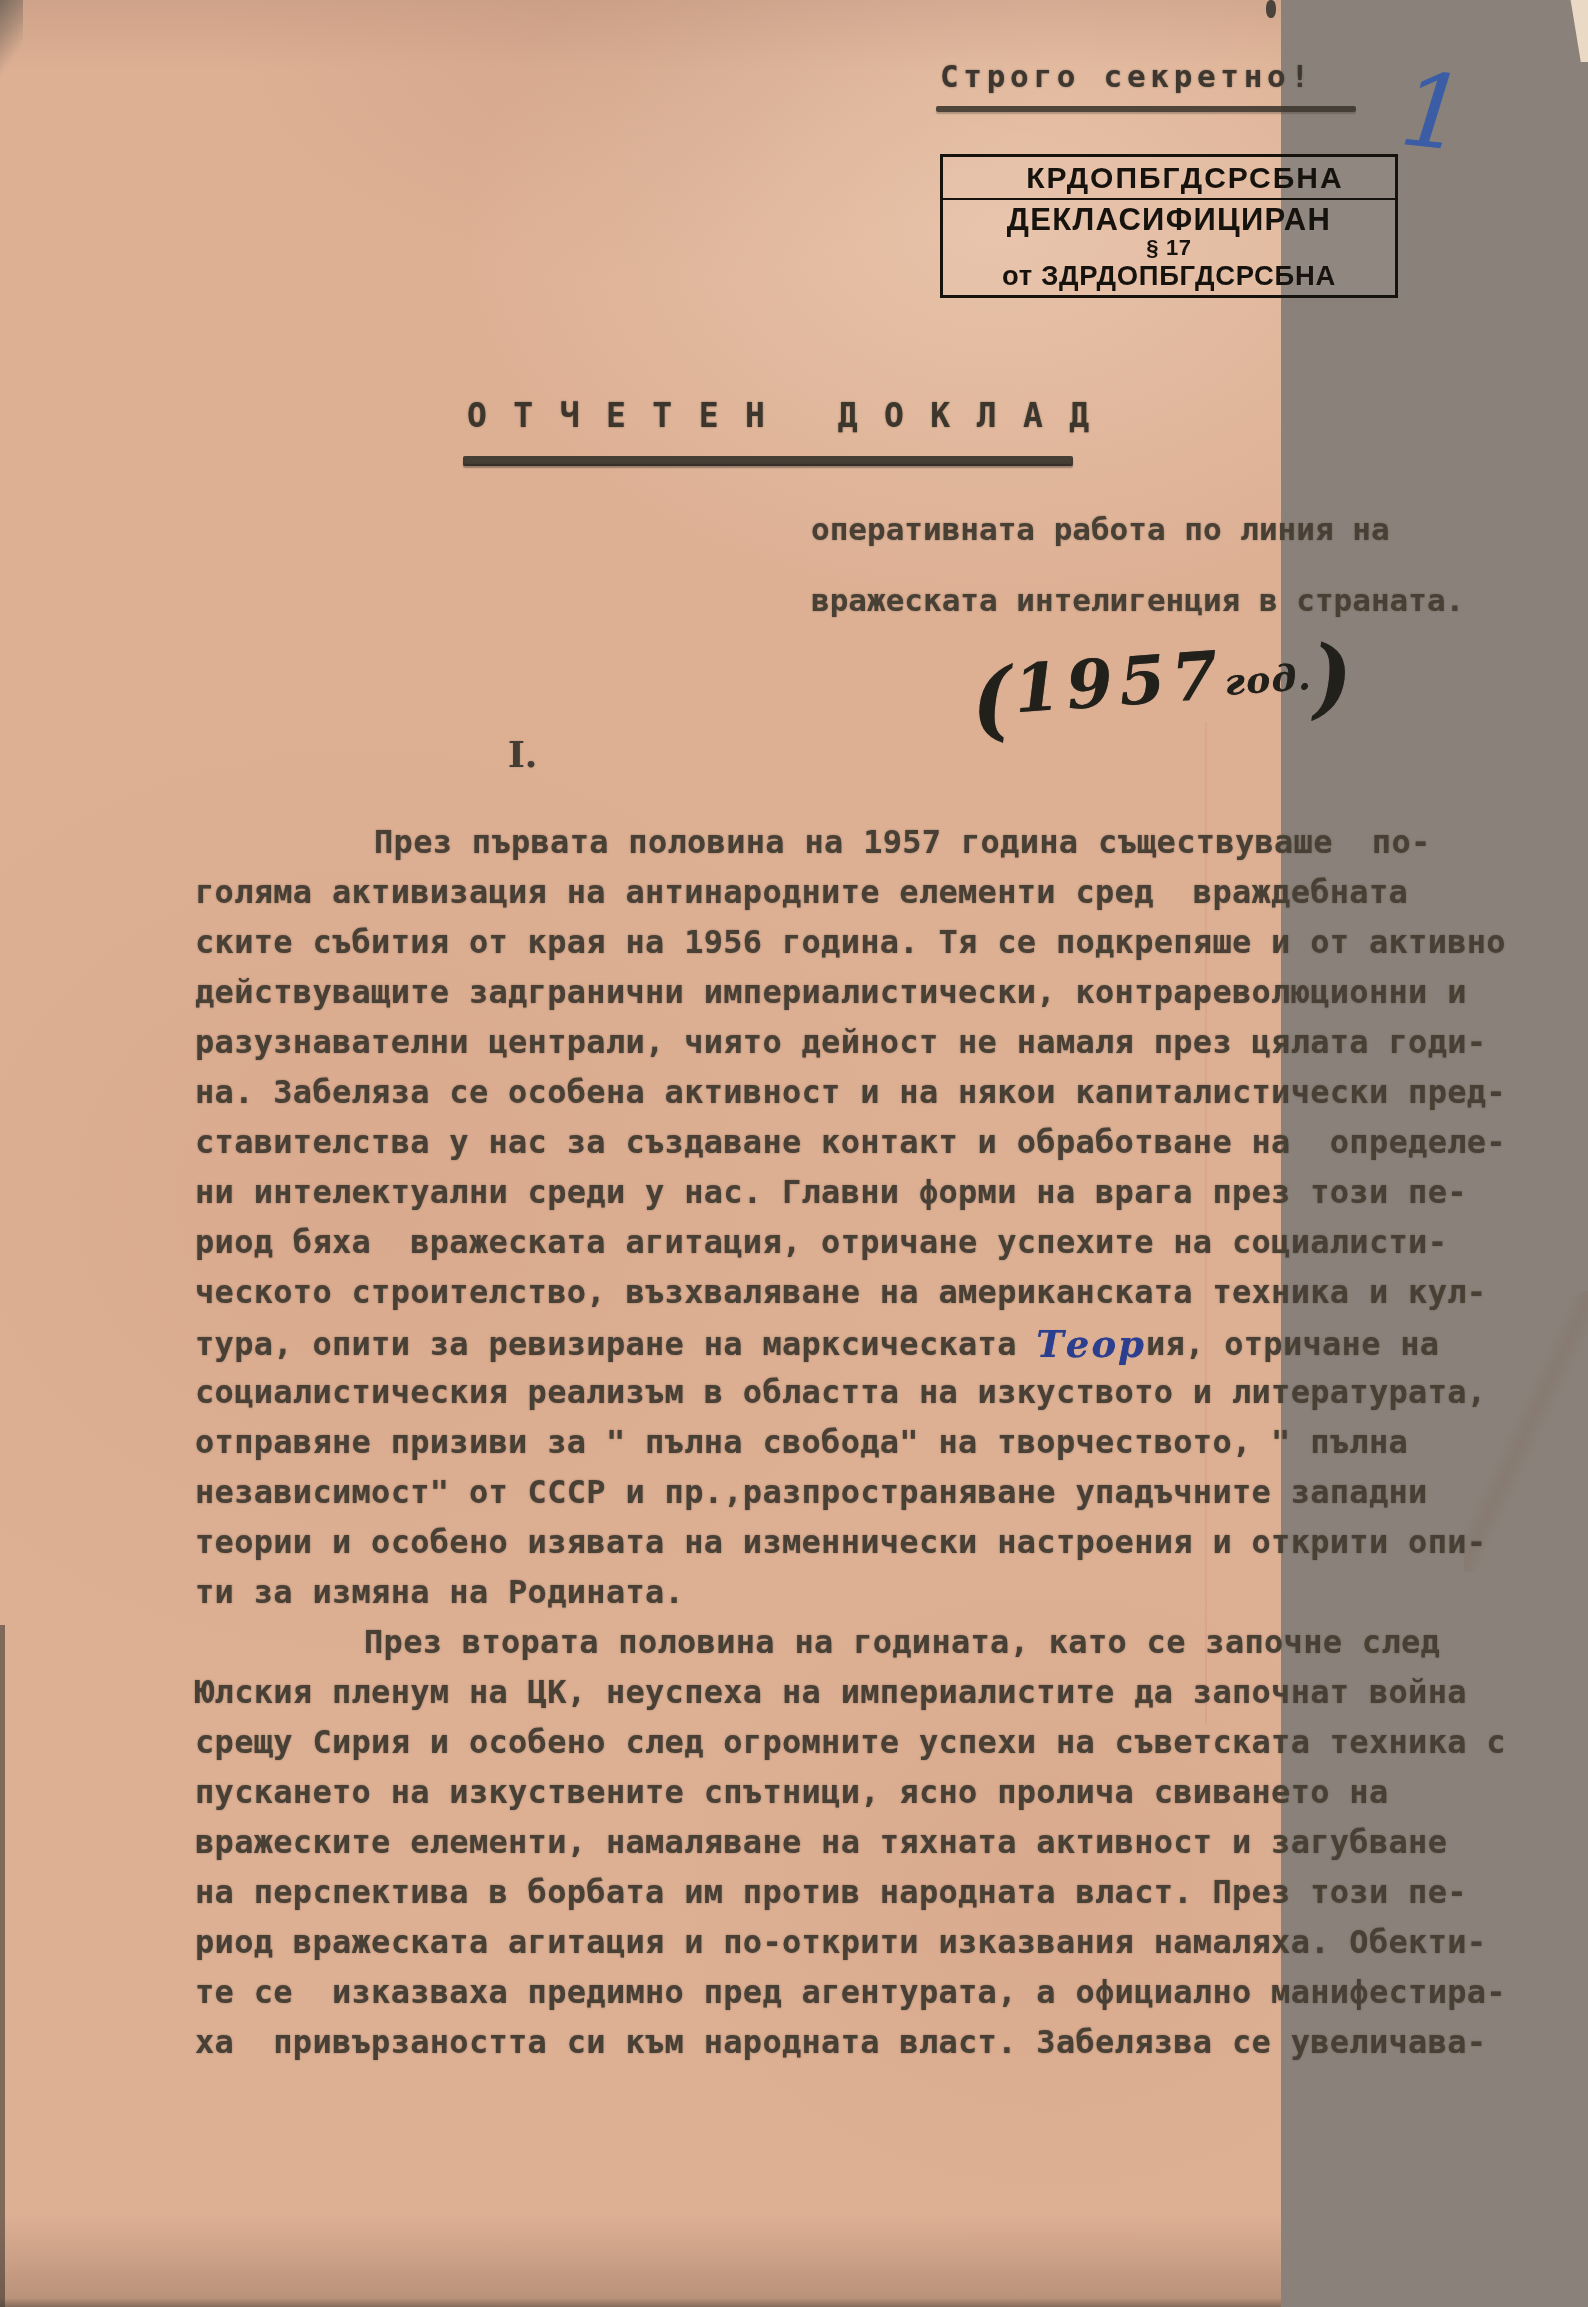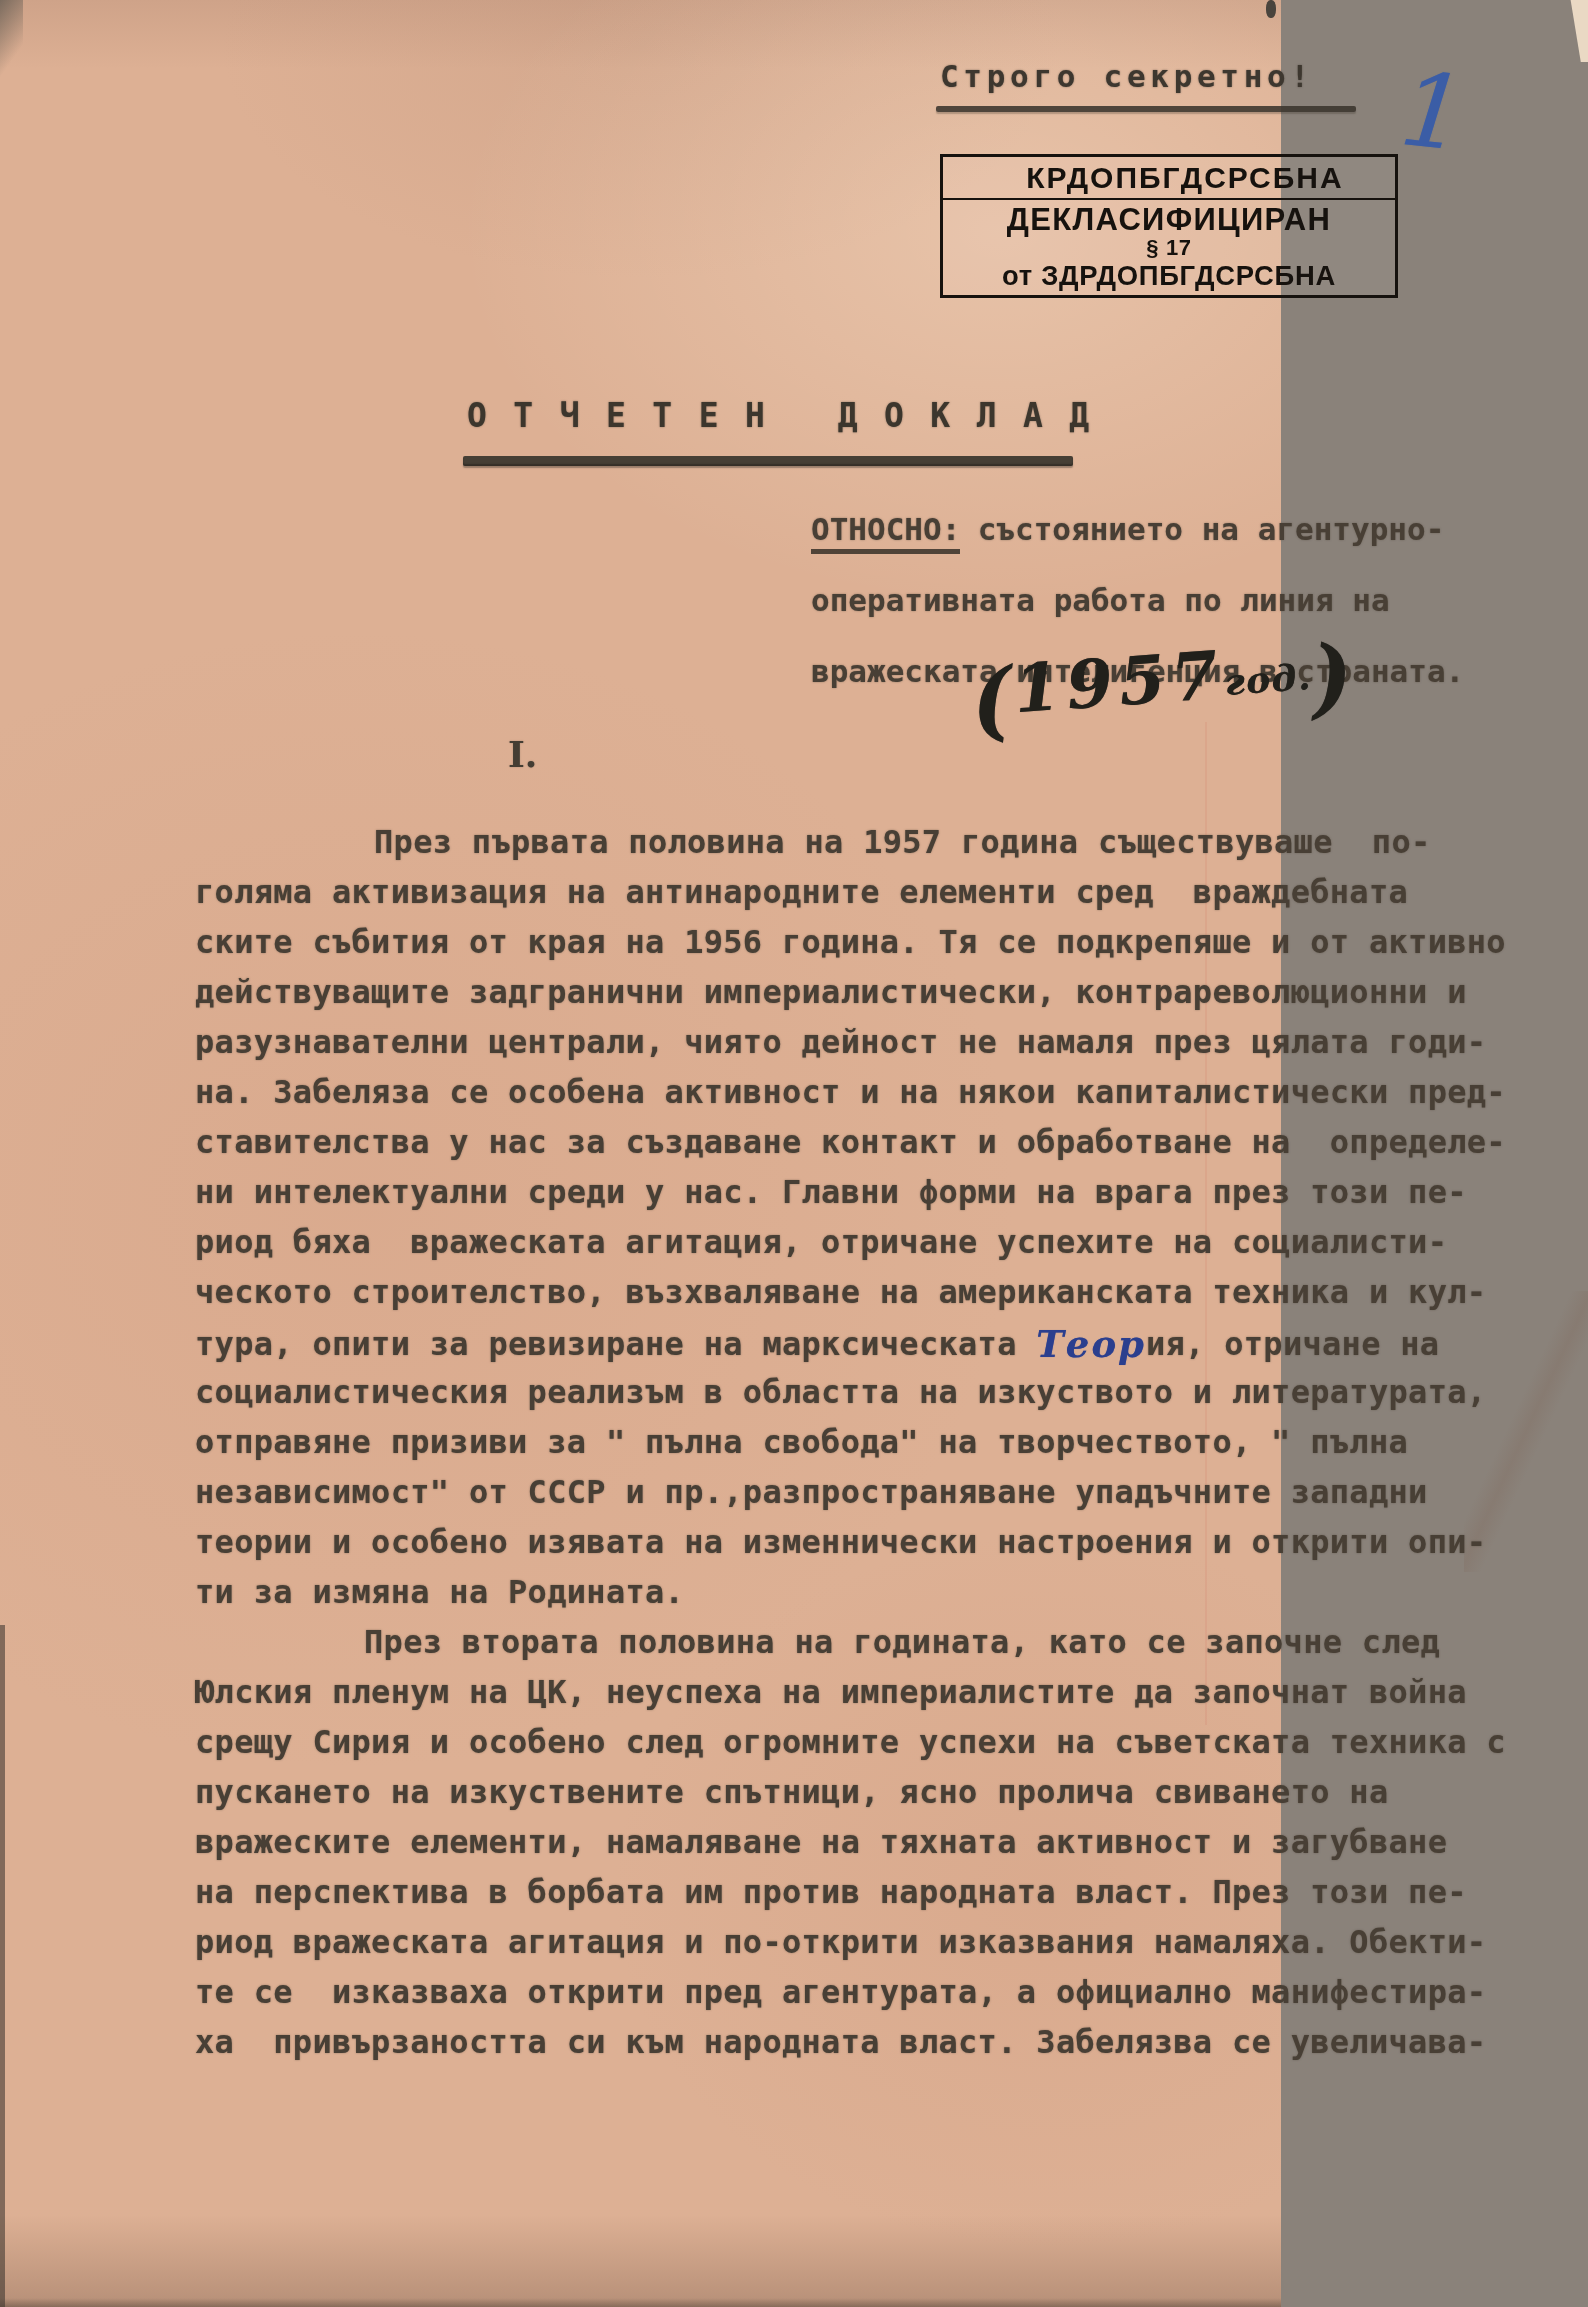--- a/index.html
+++ b/index.html
@@ -100,21 +100,20 @@
       <div class="stamp-status">ДЕКЛАСИФИЦИРАН</div>
       <div class="stamp-article">§ 17</div>
       <div class="stamp-issuer">от ЗДРДОПБГДСРСБНА</div>
     </div>
   </div>
 
   <div class="title tw">О Т Ч Е Т Е Н   Д О К Л А Д</div>
   <div class="title-bar"></div>
 
   <div class="subject tw">
-    <div class="subj-line"><span class="subj-label">ОТНОСНО:</span><span>състоянието на агентурно-</span></div>
     <div class="subj-line">оперативната работа по линия на</div>
     <div class="subj-line">вражеската интелигенция в страната.</div>
   </div>
 
   <div class="yearnote"><span class="y-par">(</span><span class="y-dig">1957</span><span class="y-word">год.</span><span class="y-par">)</span></div>
 
   <div class="roman">I.</div>
 
   <div class="body tw">
     <div class="line ind1">През първата половина на 1957 година съществуваше  по-</div>
@@ -133,18 +132,18 @@
     <div class="line">независимост" от СССР и пр.,разпространяване упадъчните западни</div>
     <div class="line">теории и особено изявата на изменнически настроения и открити опи-</div>
     <div class="line">ти за измяна на Родината.</div>
     <div class="line ind2">През втората половина на годината, като се започне след</div>
     <div class="line">Юлския пленум на ЦК, неуспеха на империалистите да започнат война</div>
     <div class="line">срещу Сирия и особено след огромните успехи на съветската техника с</div>
     <div class="line">пускането на изкуствените спътници, ясно пролича свиването на</div>
     <div class="line">вражеските елементи, намаляване на тяхната активност и загубване</div>
     <div class="line">на перспектива в борбата им против народната власт. През този пе-</div>
     <div class="line">риод вражеската агитация и по-открити изказвания намаляха. Обекти-</div>
-    <div class="line">те се  изказваха открити пред агентурата, а официално манифестира-</div>
+    <div class="line">те се  изказваха предимно пред агентурата, а официално манифестира-</div>
     <div class="line">ха  привързаността си към народната власт. Забелязва се увеличава-</div>
   </div>
 
 </div>
 
 
 </body></html>

